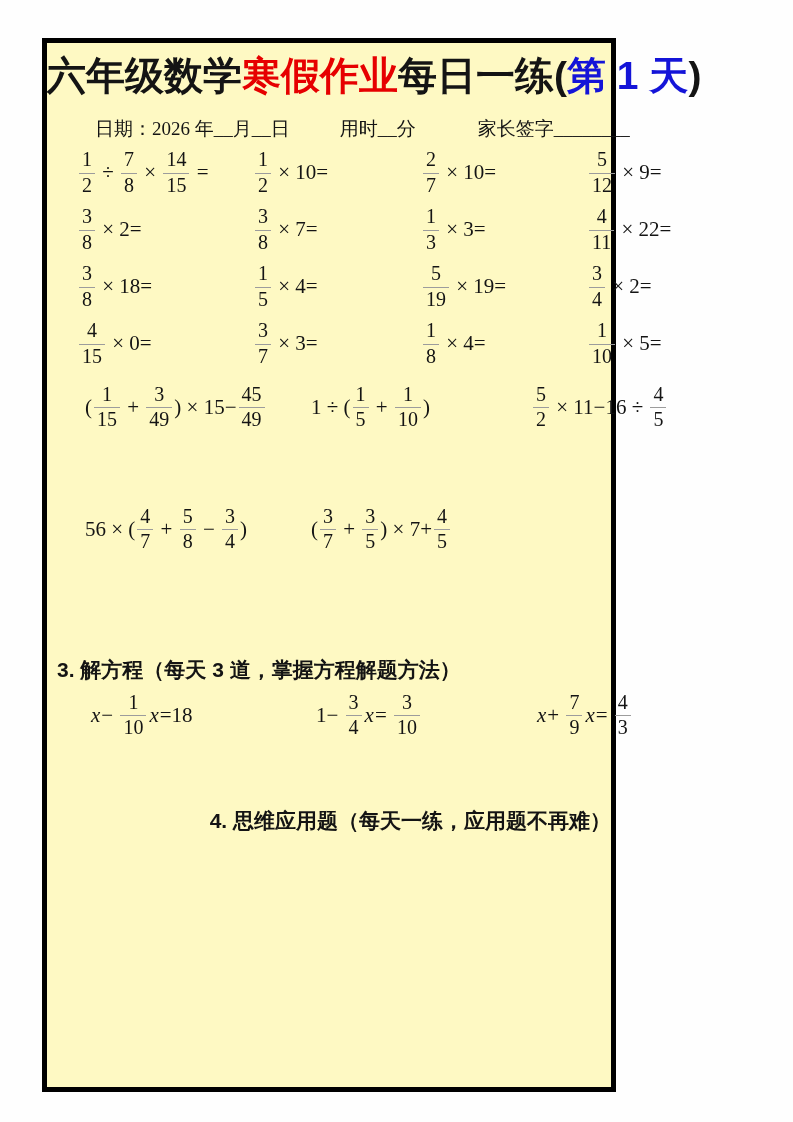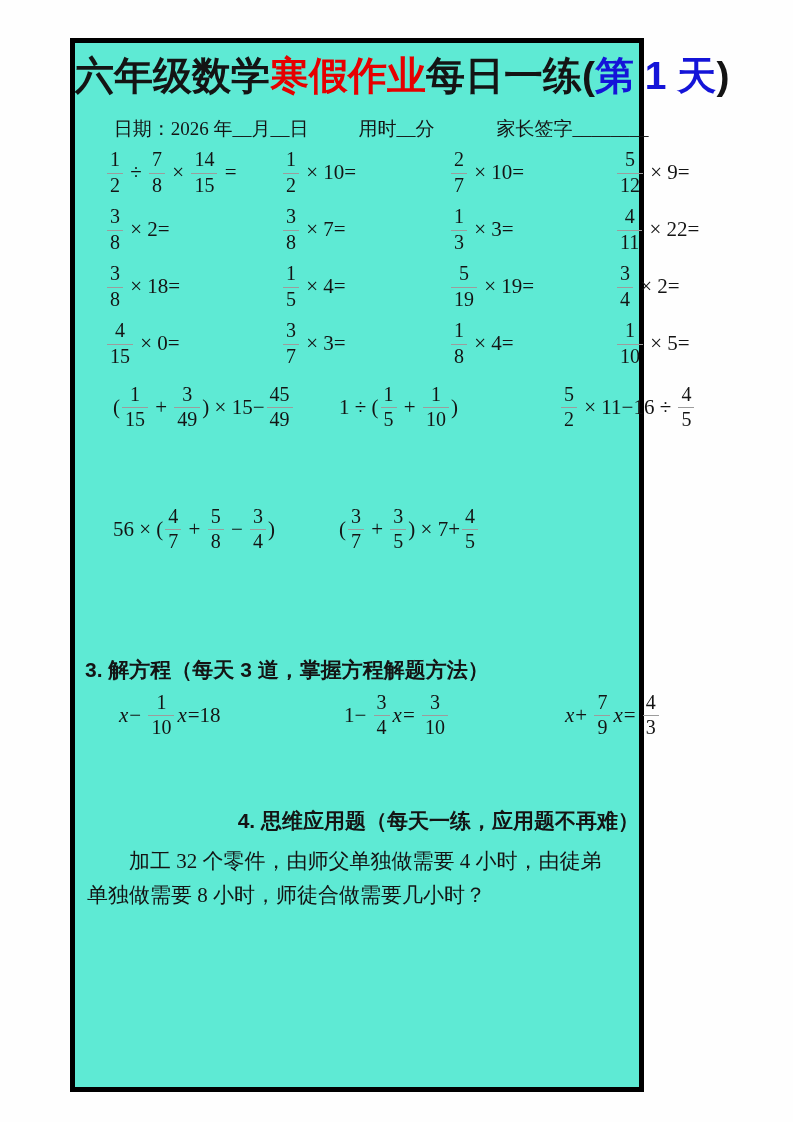--- a/index.html
+++ b/index.html
@@ -10,41 +10,39 @@
     font-family: "Liberation Serif", serif;
     position: relative;
     overflow: hidden;
   }
   .frame {
     position: absolute;
     left: 42px; top: 38px;
     width: 574px; height: 1054px;
     border: 5px solid #000;
     box-sizing: border-box;
-    background: #5eead4;
-    margin-left: 28px;
+    background: #fef9c3;
   }
   .title {
     margin: 8px 0 0 0;
     text-align: center;
     font-family: "Liberation Sans", sans-serif;
     font-weight: 700;
     font-size: 39px;
     line-height: 50px;
     letter-spacing: 0px;
     white-space: nowrap;
   }
   .title span { display: inline; }
   .meta {
     display: flex;
     margin: 15px 0 0 48px;
     font-size: 19px;
     line-height: 25px;
     white-space: pre;
-    justify-content: center;
   }
   .meta .gap1 { margin-right: 50px; }
   .meta .gap2 { margin-right: 62px; }
   .sec-heading {
     margin: 13px 0 0 10px;
     font-family: "Liberation Sans", sans-serif;
     font-weight: 700;
     font-size: 21px;
     line-height: 27px;
     white-space: nowrap;
@@ -357,15 +355,14 @@
         <span class="var">x</span>
         <span class="mtext">= </span>
         <span class="frac">
           <span class="fnum">4</span>
           <span class="fden">3</span>
         </span>
       </div>
     </div>
 
   <h2 class="sec-heading h4gap">4. 思维应用题（每天一练，应用题不再难）</h2>
-  <p class="word-text">加工 32 个零件，由师父单独做需要 4 小时，由徒弟单独做需要 8 小时，师徒合做需要几小时？</p>
 
 </div>
 
 </body></html>

